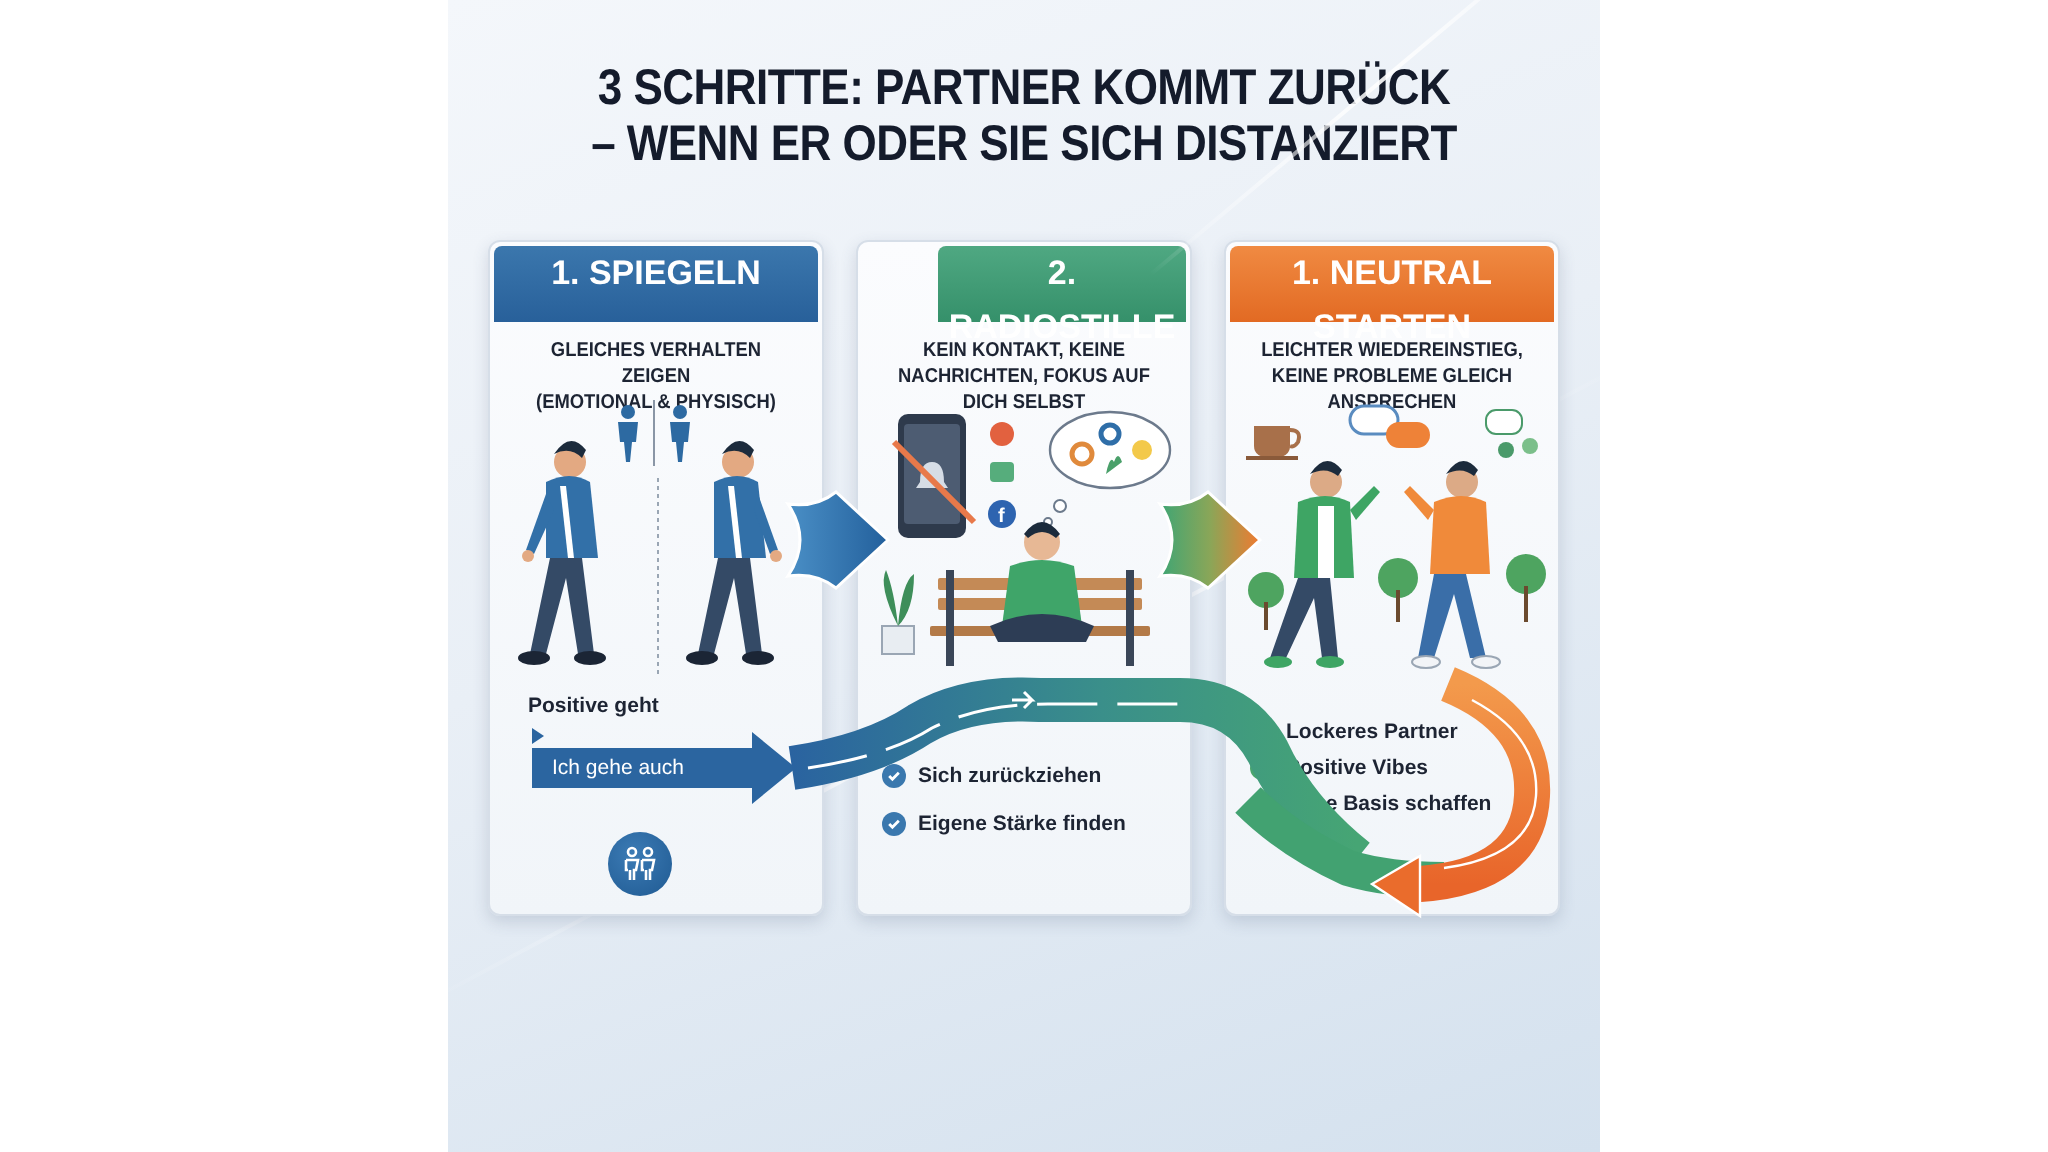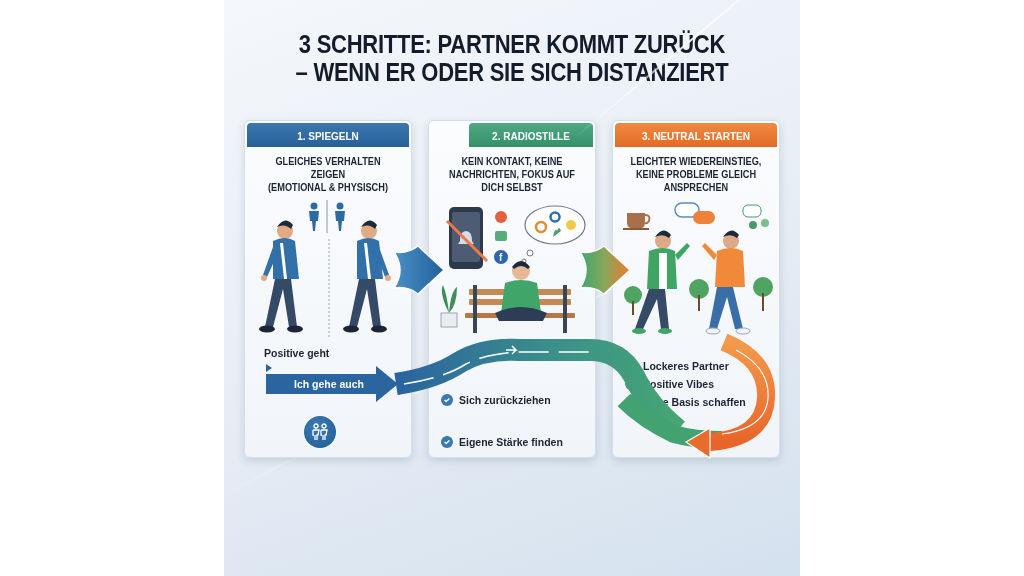--- a/index.html
+++ b/index.html
@@ -28,38 +28,38 @@
     position: absolute; top: 120px; width: 168px; height: 338px;
     background: linear-gradient(180deg, #fbfcfe 0%, #f1f5f9 100%);
     border: 1px solid #d6dee8; border-radius: 6px;
     box-shadow: 0 3px 8px rgba(60,80,110,0.18);
     overflow: hidden;
   }
   .card1 { left: 20px; }
   .card2 { left: 204px; }
   .card3 { left: 388px; }
   .card-head {
-    height: 24px; margin: 2px 2px 0; border-radius: 4px 4px 0 0;
-    color: #fff; font-weight: 700; font-size: 10px; text-align: center; line-height: 27px;
+    height: 38px; margin: 2px 2px 0; border-radius: 4px 4px 0 0;
+    color: #fff; font-weight: 700; font-size: 17px; text-align: center; line-height: 27px;
   }
   .card1 .card-head { background: linear-gradient(180deg,#3b77ad,#28609a); }
   .card2 .card-head { background: linear-gradient(180deg,#4fa882,#35906a); margin-left: 40px; }
   .card3 .card-head { background: linear-gradient(180deg,#f08a42,#e26a23); }
   .card-sub {
     margin-top: 8px; padding: 0 6px; text-align: center; color: #1d2433;
     font-weight: 700; font-size: 10px; line-height: 13px; transform: scaleX(0.92);
   }
   .illus { position: absolute; left: 0; width: 168px; }
   .bullets { position: absolute; left: 12px; }
   .bullet { display: flex; align-items: center; height: 18px; font-size: 10.5px; color: #1d2433; font-weight: 600; }
   .check { width: 12px; height: 12px; border-radius: 50%; margin-right: 6px; display: inline-flex; align-items: center; justify-content: center; }
   .check svg { width: 8px; height: 8px; }
   .flow { position: absolute; left: 0; top: 0; width: 576px; height: 576px; pointer-events: none; }
   .label-partner { position: absolute; left: 40px; top: 347px; font-size: 10.5px; color: #1d2433; font-weight: 600; }
-  .arrow-label { position: absolute; left: 70px; top: 378px; font-size: 10.5px; color: #ffffff; font-weight: 700; }
+  .arrow-label { position: absolute; left: 52px; top: 378px; font-size: 10.5px; color: #ffffff; font-weight: 400; }
   .badge {
     position: absolute; left: 80px; top: 416px; width: 32px; height: 32px; border-radius: 50%;
     background: radial-gradient(circle at 40% 35%, #3c7bb5, #1f5a92);
     display: flex; align-items: center; justify-content: center;
   }
 </style>
 </head>
 <body>
 
 <div class="canvas">
@@ -157,42 +157,42 @@
           <path d="M83 66 q9-12 18 0 l-2 2 q-7-6-14 0z" fill="#1c2b3c"></path>
         <path d="M76 82 q16-6 32 0 l4 30 h-40z" fill="#3fa569"></path>
         <path d="M66 112 q26-12 52 0 l-4 8 h-44z" fill="#2d3d55"></path>
       </g>
 
       <g>
         <rect x="12" y="112" width="16" height="14" fill="#e8edf2" stroke="#9aa6b4"></rect>
         <path d="M20 112 q-10-20 -6-28 q4 10 6 28 q2-22 8-26 q0 18 -8 26z" fill="#3e8e5a"></path>
       </g>
     </svg>
-    <div class="bullets" style="top:270px">
+    <div class="bullets" style="top:258px">
       <div class="bullet">
         <span class="check" style="background:#3a78ae">
             <svg viewBox="0 0 10 10">
               <path d="M2 5 l2 2 l4-4" stroke="#fff" stroke-width="1.8" fill="none"></path>
             </svg>
           </span>
         <span>Sich zurückziehen</span>
       </div>
-      <div class="bullet" style="margin-top:24px">
+      <div class="bullet" style="margin-top:6px">
         <span class="check" style="background:#3a78ae">
             <svg viewBox="0 0 10 10">
               <path d="M2 5 l2 2 l4-4" stroke="#fff" stroke-width="1.8" fill="none"></path>
             </svg>
           </span>
         <span>Eigene Stärke finden</span>
       </div>
     </div>
   </div>
 
   <div class="card card3">
-    <div class="card-head">3. NEUTRAL STARTEN</div>
+    <div class="card-head">1. NEUTRAL STARTEN</div>
     <div class="card-sub">
       <div>LEICHTER WIEDEREINSTIEG,</div>
       <div>KEINE PROBLEME GLEICH</div>
       <div>ANSPRECHEN</div>
     </div>
     <svg class="illus" style="top:80px" height="140" viewBox="0 0 168 140">
       <g>
         <path d="M14 12 h18 v10 q0 6 -9 6 q-9 0 -9-6z" fill="#a8704a"></path>
           <rect x="10" y="27" width="26" height="2" fill="#8a5a3a"></rect>
         <path d="M32 14 q6 0 4 6 q-2 3 -4 2" stroke="#a8704a" stroke-width="2" fill="none"></path>

